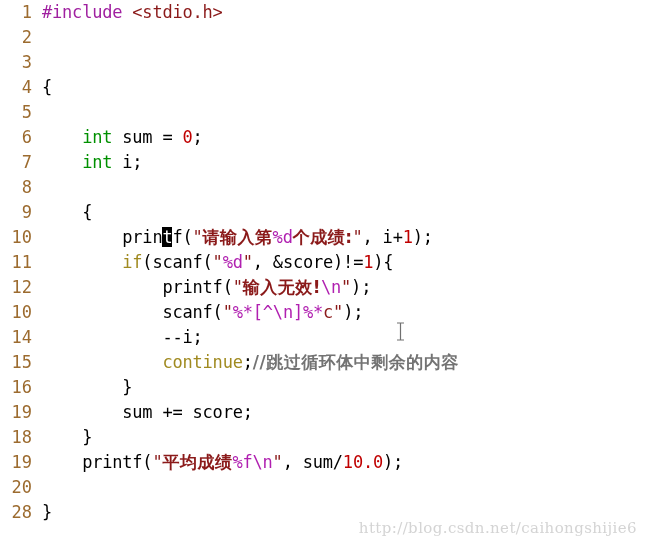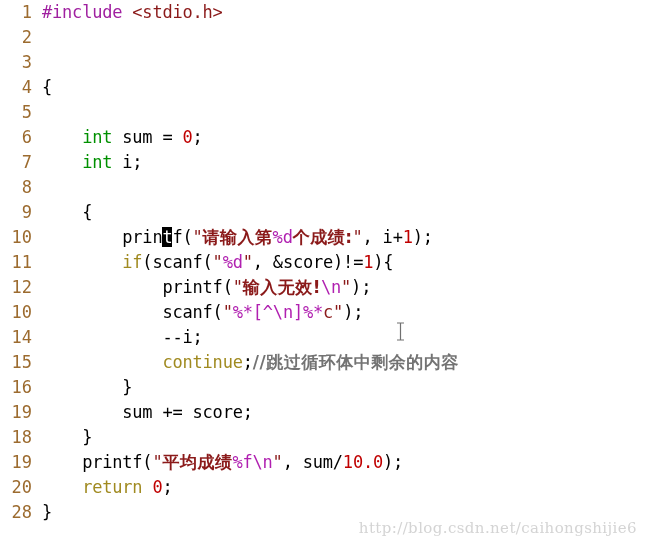--- a/index.html
+++ b/index.html
@@ -189,21 +189,20 @@
     <span class="linecode t-plain">    }</span>
   </div>
 
   <div class="code-line">
     <span class="lineno">19</span>
     <span class="linecode"><span class="t-plain">    </span><span class="t-plain">printf(</span><span class="t-str">"</span><span class="t-str cjk">平均成绩</span><span class="t-fmt">%f</span><span class="t-fmt">\n</span><span class="t-str">"</span><span class="t-plain">, sum/</span><span class="t-num">10.0</span><span class="t-plain">);</span></span>
   </div>
 
   <div class="code-line">
     <span class="lineno">20</span>
-    <span class="linecode"><span class="t-plain">    </span><span class="t-kw">return</span><span class="t-plain"> </span><span class="t-num">0</span><span class="t-plain">;</span></span>
   </div>
 
   <div class="code-line">
     <span class="lineno">28</span>
     <span class="linecode t-plain">}</span>
   </div>
 
   <svg id="mouse-ibeam" viewBox="0 0 9 19">
     <path d="M1 1 H8 M4.5 1 V18 M1 18 H8" stroke="#707070" stroke-width="1.2" fill="none"></path>
   </svg>

